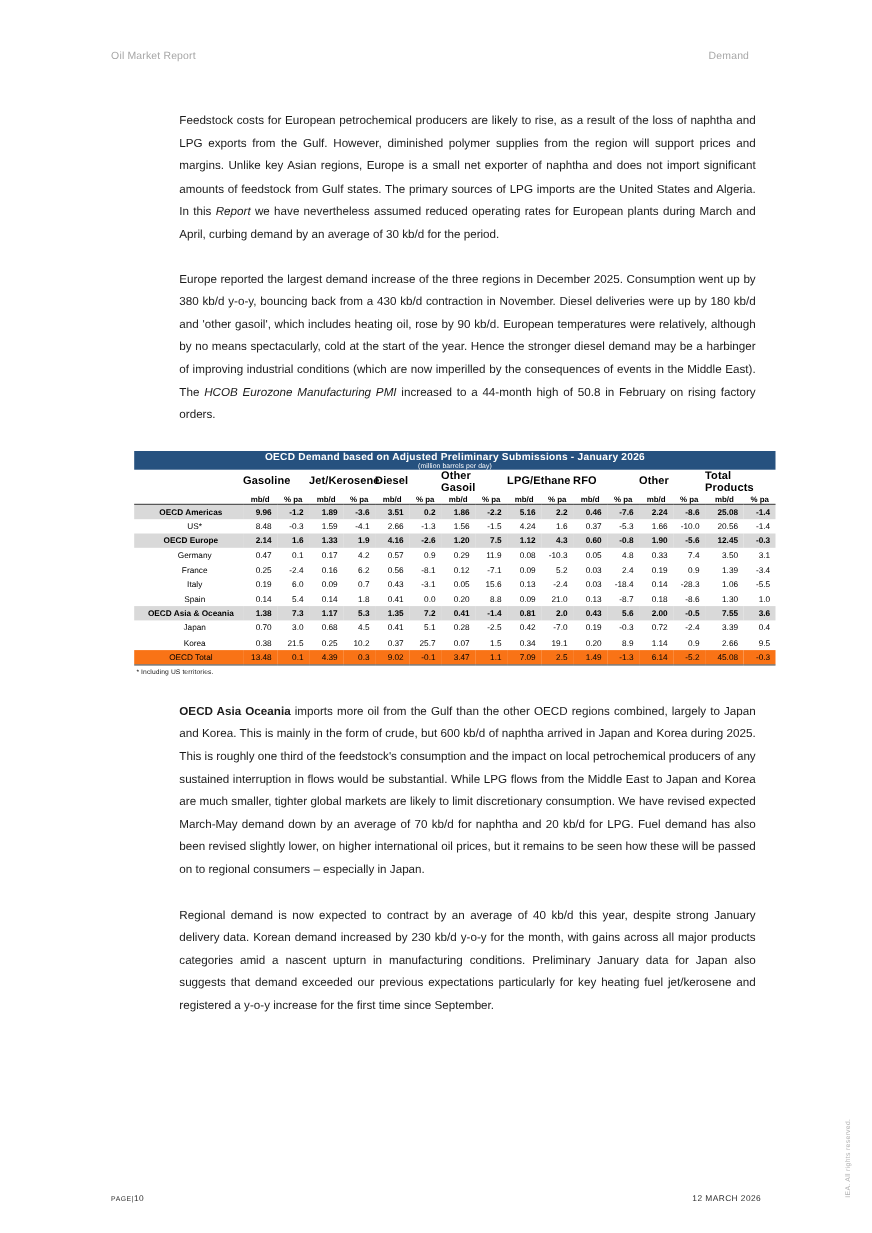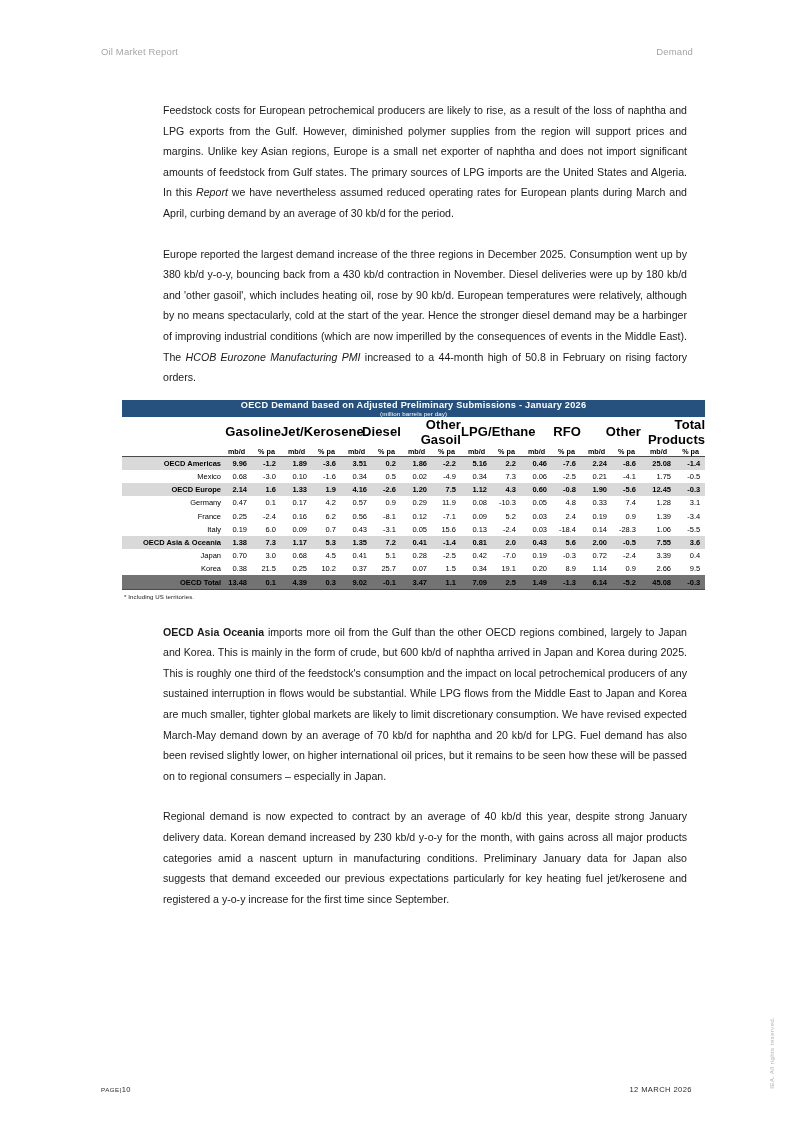--- a/index.html
+++ b/index.html
@@ -17,21 +17,21 @@
     font-family: "Liberation Sans", sans-serif;
     color: #000000;
     box-sizing: border-box;
   }
 
   
   .run-head {
     position: absolute;
     top: 46px;
     left: 101px;
-    right: 100px;
+    right: 112px;
     display: flex;
     justify-content: space-between;
     align-items: baseline;
     font-size: 9.5px;
     color: #a6a6a6;
     letter-spacing: 0.15px;
   }
 
   
   .content {
@@ -48,21 +48,21 @@
     text-justify: inter-word;
     color: #1a1a1a;
   }
   p.para + p.para { margin-top: 20px; }
   .gap-after-tbl { margin-top: 0; }
   em.it { }
   strong.bd { font-weight: bold; }
 
   
   .tbl-wrap {
-    margin-top: 12px;
+    margin-top: 22px;
     margin-left: -41px;
     width: 575px;
   }
   table.oecd {
     border-collapse: collapse;
     width: 575px;
     table-layout: fixed;
     font-size: 7.4px;
     color: #000;
   }
@@ -81,57 +81,57 @@
   }
   .tbl-subtitle-bar {
     background: #26517f;
     color: #ffffff;
     text-align: center;
     font-size: 6.2px;
     padding: 0 0 3px 0;
     letter-spacing: 0.1px;
   }
   .grp-row td {
-    text-align: right;
+    text-align: left;
     font-weight: bold;
-    font-size: 13px;
+    font-size: 10px;
     padding: 3px 0 1px 0;
     letter-spacing: 0.1px;
   }
   .unit-row td {
     text-align: center;
     font-weight: bold;
     font-size: 7.2px;
     padding: 1px 0 2px 0;
     border-bottom: 1.1px solid #4a4a4a;
   }
   .unit-row td.lbl, .grp-row td.lbl { border-bottom: 1.1px solid #4a4a4a; }
   .grp-row td.lbl { border-bottom: none; }
 
   tr.data td {
     font-size: 7.5px;
     padding: 2.1px 0 2.1px 0;
     text-align: right;
     white-space: nowrap;
   }
   tr.data td.lbl {
-    text-align: right;
+    text-align: center;
     padding-left: 4px;
   }
   tr.data td.num { padding-right: 5px; }
 
   tr.region td {
     font-weight: bold;
     background: #d9d9d9;
   }
   tr.region td.lbl { padding-left: 4px; }
   tr.sub td.lbl { padding-left: 11px; }
   tr.total td {
-    font-weight: bold;
-    background: #737373;
+    font-weight: normal;
+    background: #f97316;
     border-bottom: 1.1px solid #4a4a4a;
   }
 
   .footnote {
     font-size: 6.1px;
     color: #1a1a1a;
     margin-top: 3px;
     padding-left: 2px;
     letter-spacing: 0.1px;
   }
@@ -257,37 +257,37 @@
               <td class="num">5.16</td>
               <td class="num">2.2</td>
               <td class="num">0.46</td>
               <td class="num">-7.6</td>
               <td class="num">2.24</td>
               <td class="num">-8.6</td>
               <td class="num">25.08</td>
               <td class="num">-1.4</td>
             </tr>
             <tr class="data sub">
-              <td class="lbl">Mexico</td>
-              <td class="num">0.68</td>
-              <td class="num">-3.0</td>
-              <td class="num">0.10</td>
-              <td class="num">-1.6</td>
-              <td class="num">0.34</td>
-              <td class="num">0.5</td>
-              <td class="num">0.02</td>
-              <td class="num">-4.9</td>
-              <td class="num">0.34</td>
-              <td class="num">7.3</td>
-              <td class="num">0.06</td>
-              <td class="num">-2.5</td>
-              <td class="num">0.21</td>
+              <td class="lbl">US*</td>
+              <td class="num">8.48</td>
+              <td class="num">-0.3</td>
+              <td class="num">1.59</td>
               <td class="num">-4.1</td>
-              <td class="num">1.75</td>
-              <td class="num">-0.5</td>
+              <td class="num">2.66</td>
+              <td class="num">-1.3</td>
+              <td class="num">1.56</td>
+              <td class="num">-1.5</td>
+              <td class="num">4.24</td>
+              <td class="num">1.6</td>
+              <td class="num">0.37</td>
+              <td class="num">-5.3</td>
+              <td class="num">1.66</td>
+              <td class="num">-10.0</td>
+              <td class="num">20.56</td>
+              <td class="num">-1.4</td>
             </tr>
             <tr class="data region">
               <td class="lbl">OECD Europe</td>
               <td class="num">2.14</td>
               <td class="num">1.6</td>
               <td class="num">1.33</td>
               <td class="num">1.9</td>
               <td class="num">4.16</td>
               <td class="num">-2.6</td>
               <td class="num">1.20</td>
@@ -310,21 +310,21 @@
               <td class="num">0.57</td>
               <td class="num">0.9</td>
               <td class="num">0.29</td>
               <td class="num">11.9</td>
               <td class="num">0.08</td>
               <td class="num">-10.3</td>
               <td class="num">0.05</td>
               <td class="num">4.8</td>
               <td class="num">0.33</td>
               <td class="num">7.4</td>
-              <td class="num">1.28</td>
+              <td class="num">3.50</td>
               <td class="num">3.1</td>
             </tr>
             <tr class="data sub">
               <td class="lbl">France</td>
               <td class="num">0.25</td>
               <td class="num">-2.4</td>
               <td class="num">0.16</td>
               <td class="num">6.2</td>
               <td class="num">0.56</td>
               <td class="num">-8.1</td>
@@ -350,20 +350,39 @@
               <td class="num">0.05</td>
               <td class="num">15.6</td>
               <td class="num">0.13</td>
               <td class="num">-2.4</td>
               <td class="num">0.03</td>
               <td class="num">-18.4</td>
               <td class="num">0.14</td>
               <td class="num">-28.3</td>
               <td class="num">1.06</td>
               <td class="num">-5.5</td>
+            </tr>
+            <tr class="data sub">
+              <td class="lbl">Spain</td>
+              <td class="num">0.14</td>
+              <td class="num">5.4</td>
+              <td class="num">0.14</td>
+              <td class="num">1.8</td>
+              <td class="num">0.41</td>
+              <td class="num">0.0</td>
+              <td class="num">0.20</td>
+              <td class="num">8.8</td>
+              <td class="num">0.09</td>
+              <td class="num">21.0</td>
+              <td class="num">0.13</td>
+              <td class="num">-8.7</td>
+              <td class="num">0.18</td>
+              <td class="num">-8.6</td>
+              <td class="num">1.30</td>
+              <td class="num">1.0</td>
             </tr>
             <tr class="data region">
               <td class="lbl">OECD Asia &amp; Oceania</td>
               <td class="num">1.38</td>
               <td class="num">7.3</td>
               <td class="num">1.17</td>
               <td class="num">5.3</td>
               <td class="num">1.35</td>
               <td class="num">7.2</td>
               <td class="num">0.41</td>

